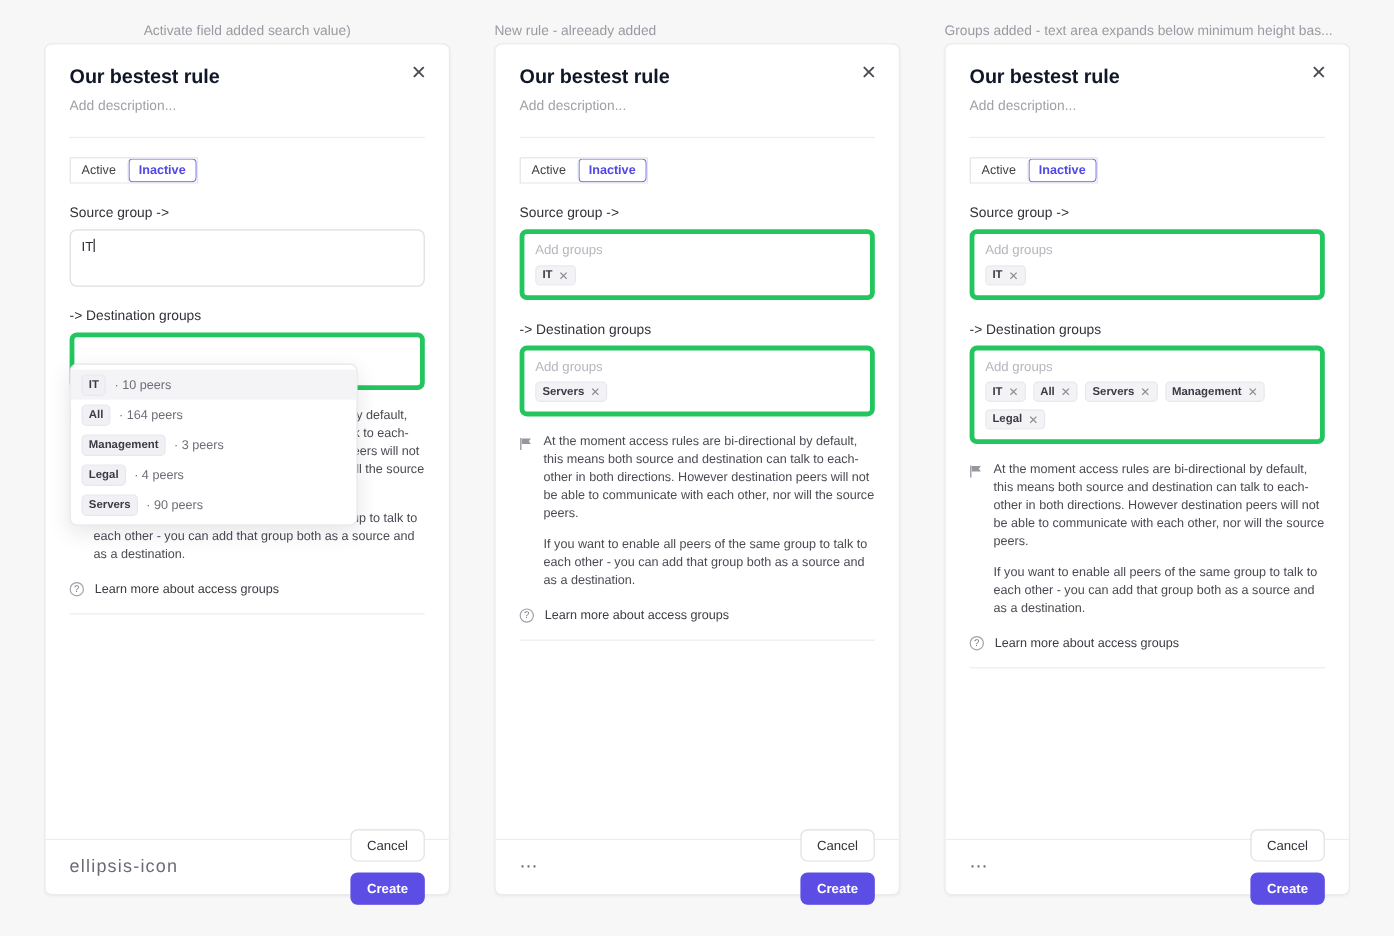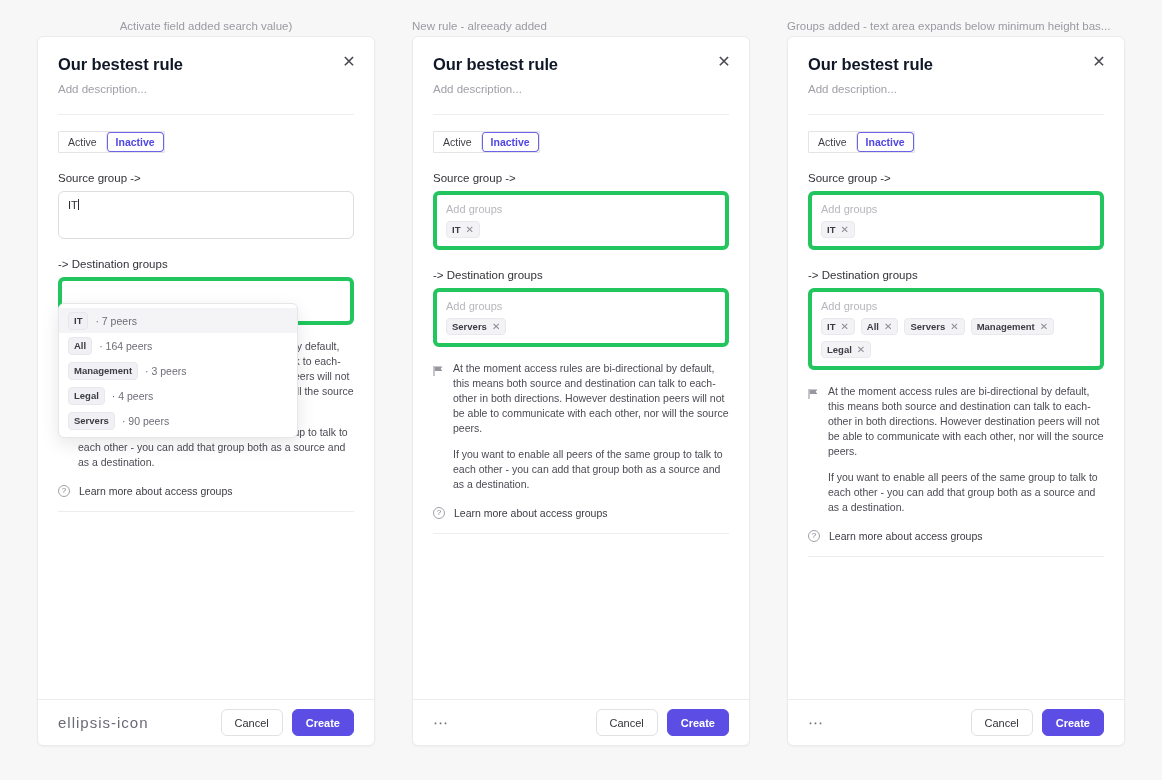--- a/index.html
+++ b/index.html
@@ -266,21 +266,21 @@
     justify-content: space-between;
     padding: 0 20px;
   }
   .dots {
     font-size: 15px;
     color: #6b6b75;
     letter-spacing: 1px;
     cursor: pointer;
     line-height: 10px;
   }
-  .btns { display: flex; gap: 9px; }
+  .btns { display: flex; gap: 9px; flex-direction: column; }
   .btn {
     font-size: 11px;
     border-radius: 6px;
     padding: 0 13px;
     height: 27px;
     cursor: pointer;
     font-family: "Liberation Sans", sans-serif;
   }
   .btn-cancel {
     background: #fff;
@@ -321,21 +321,21 @@
         <span class="typed">IT</span><span class="caret"></span>
       </div>
 
       <div class="field-label">-&gt; Destination groups</div>
       <div class="token-box"></div>
 
       
       <div class="dropdown">
         <div class="dd-item hl">
           <span class="dd-pill">IT</span>
-          <span class="dd-count">· 7 peers</span>
+          <span class="dd-count">· 10 peers</span>
         </div>
         <div class="dd-item">
           <span class="dd-pill">All</span>
           <span class="dd-count">· 164 peers</span>
         </div>
         <div class="dd-item">
           <span class="dd-pill">Management</span>
           <span class="dd-count">· 3 peers</span>
         </div>
         <div class="dd-item">

